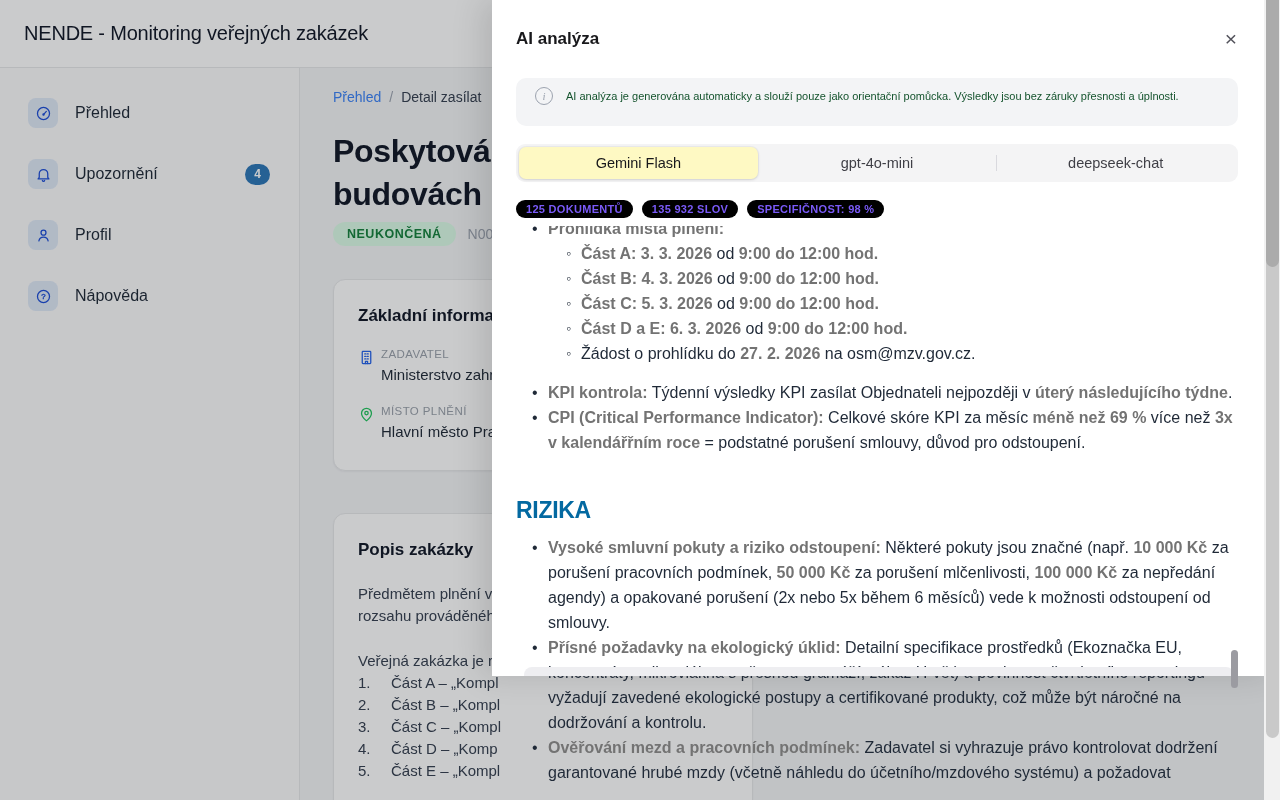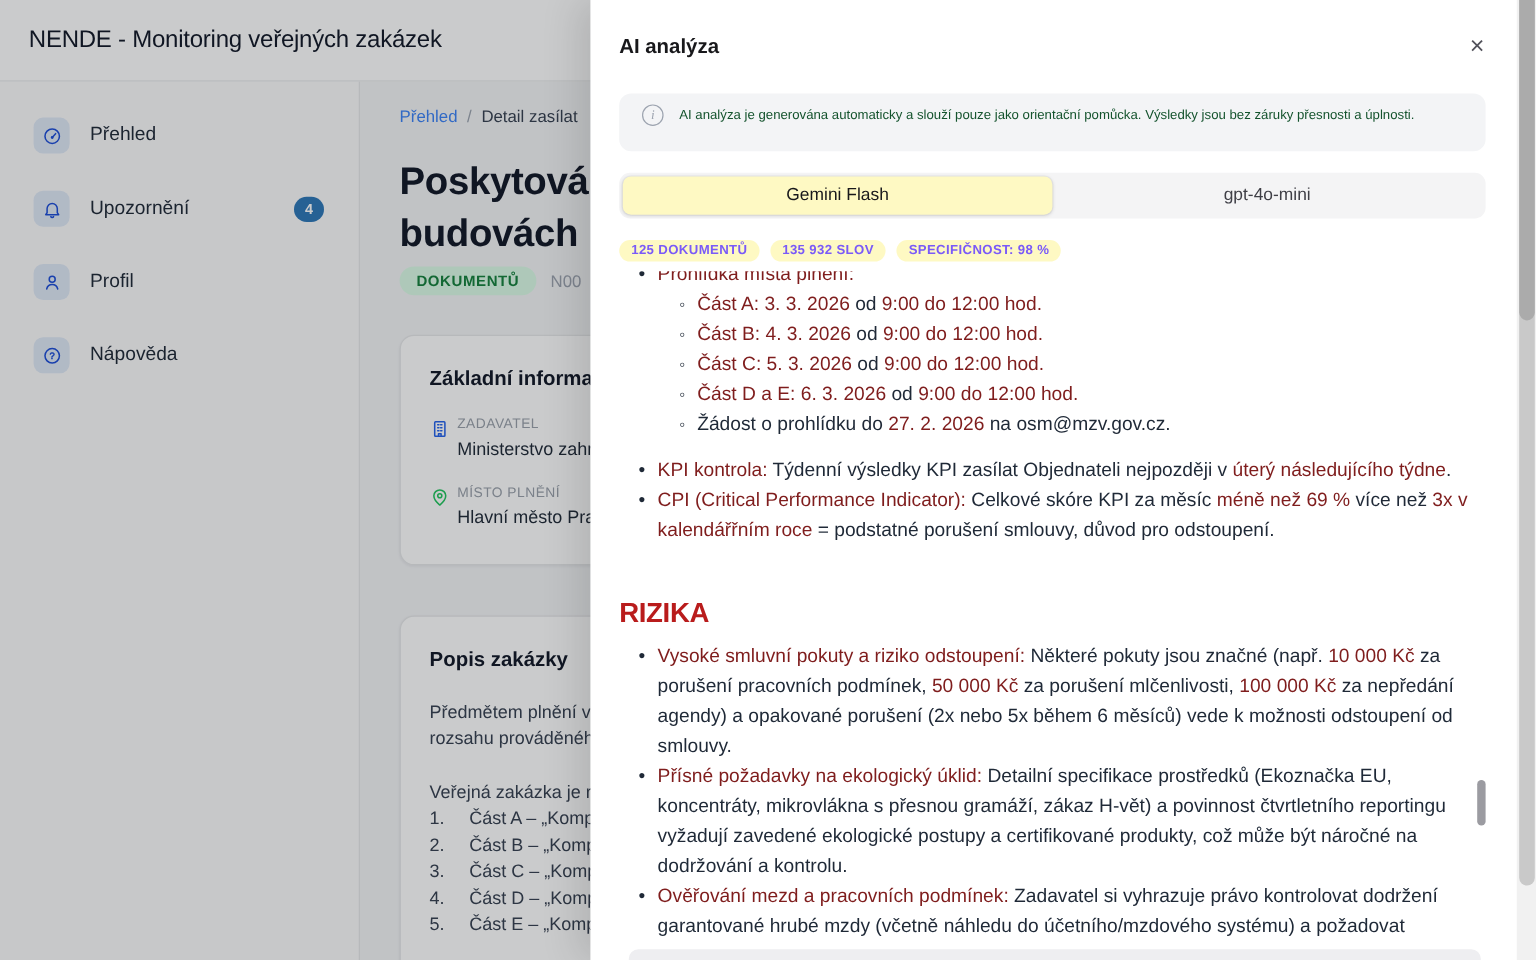--- a/index.html
+++ b/index.html
@@ -50,21 +50,21 @@
   .card2 { margin-top:42px; padding:26px 24px; height:340px; }
   .desc-para { margin-top:23px; font-size:15px; line-height:22px; color:#374151; white-space:nowrap; }
   .desc-intro { margin-top:23px; font-size:15px; line-height:22px; color:#374151; white-space:nowrap; }
   .desc-list { margin-top:0; }
   .desc-li { display:flex; font-size:15px; line-height:22px; color:#374151; white-space:nowrap; }
   .desc-num { width:33px; flex:0 0 33px; }
 
   
   .overlay { position:absolute; inset:0; background:rgba(15,18,24,0.22); }
 
-  .modal { position:absolute; top:0; left:492px; width:788px; height:800px; background:#fff;
+  .modal { position:absolute; top:0; left:492px; width:788px; height:676px; background:#fff;
     box-shadow:-10px 0 30px rgba(0,0,0,.12); }
   .modal-title { position:absolute; top:29px; left:24px; font-size:17px; font-weight:600; color:#18181b; }
   .modal-close { position:absolute; top:25px; left:725px; width:28px; height:28px; display:flex;
     align-items:center; justify-content:center; color:#52525b; font-size:21px; cursor:pointer; background:none; border:none;
     font-family:"Liberation Sans", sans-serif; }
 
   .banner { position:absolute; top:78px; left:24px; width:722px; height:48px; background:#f3f4f6;
     border-radius:10px; display:flex; padding:0 16px 0 14px; }
   .banner-icon { width:18px; height:18px; margin:9px 13px 0 5px; border:1.5px solid #9ca3af; border-radius:50%;
     color:#9ca3af; font-size:11px; font-style:italic; font-family:"Liberation Serif", serif;
@@ -73,35 +73,35 @@
 
   .tabs { position:absolute; top:144px; left:24px; width:722px; height:38px; background:#f4f4f5;
     border-radius:9px; display:flex; padding:3px; }
   .tab { flex:1; display:flex; align-items:center; justify-content:center; font-size:14.5px;
     color:#3f3f46; position:relative; cursor:pointer; }
   .tab.active { background:#fef9c3; border-radius:7px; color:#18181b; font-weight:500;
     box-shadow:0 1px 3px rgba(0,0,0,.12), 0 0 0 1px rgba(0,0,0,.03); }
   .tab.sep::before { content:""; position:absolute; left:0; top:8px; bottom:8px; width:1px; background:#d9d9de; }
 
   .meta { position:absolute; top:200px; left:24px; display:flex; gap:9px; }
-  .meta-pill { height:18px; padding:0 10px; border-radius:999px; background:#fef9c3; color:#7a5af8;
+  .meta-pill { height:18px; padding:0 10px; border-radius:999px; background:#000000; color:#7a5af8;
     font-size:11px; font-weight:700; letter-spacing:0.3px; display:flex; align-items:center; }
 
   .ai-scroll { position:absolute; top:226px; left:24px; width:722px; height:562px; overflow:hidden; }
   .ai-body { margin-top:-10px; font-size:16px; line-height:25px; color:#1f2937; }
-  .ai-body b { font-weight:400; color:#7f1d1d;margin-top:16px; }
+  .ai-body b { font-weight:700; color:#737373;margin-top:16px; }
   ul.l1 { list-style:none; }
   ul.l1 > li { padding-left:32px; position:relative; }
   ul.l1 > li::before { content:"\2022"; position:absolute; left:16px; }
   ul.l2 { list-style:none; }
   ul.l2 > li { padding-left:33px; position:relative; }
   ul.l2 > li::before { content:"\25E6"; position:absolute; left:18px; font-size:14px; }
   .block-gap { margin-bottom:14px; }
   h2.risks { margin-top:40px; margin-bottom:10px; font-size:23px; line-height:30px; font-weight:700;
-    color:#b91c1c; letter-spacing:-0.3px; }
+    color:#0369a1; letter-spacing:-0.3px; }
 
   .bottom-strip { position:absolute; left:32px; bottom:0; width:710px; height:9px; background:#eeeef1;
     border-radius:8px 8px 0 0; }
   .inner-thumb { position:absolute; left:739px; top:650px; width:7px; height:38px; border-radius:4px;
     background:#9b9ba1; cursor:pointer; }
 
   .page-scrollbar { position:absolute; right:0; top:0; width:16px; height:800px; background:#f1f1f1; z-index:50; }
   .psb-long { position:absolute; left:2px; top:0; width:13px; height:738px; background:#c9c9c9;
     border-radius:0 0 7px 7px; cursor:pointer; }
   .psb-top { position:absolute; left:2px; top:0; width:13px; height:267px; background:#ababab;
@@ -161,21 +161,21 @@
     <div class="crumbs">
       <span class="crumb-link">Přehled</span>
       <span class="crumb-sep">/</span>
       <span class="crumb-cur">Detail zasílat</span>
     </div>
     <div class="h1">
       <div>Poskytová</div>
       <div>budovách</div>
     </div>
     <div class="status-row">
-      <span class="status-pill">DOKUMENTŮ</span>
+      <span class="status-pill">NEUKONČENÁ</span>
       <span class="code">N00</span>
     </div>
 
     <div class="card card1">
       <div class="card-title">Základní informac</div>
       <div class="info-row">
         <span class="info-icon blue">
           <svg viewBox="0 0 24 24">
               <rect x="6" y="3.5" width="12" height="17" rx="1"></rect>
               <path d="M9.5 7h1.5M13 7h1.5M9.5 10.5h1.5M13 10.5h1.5M9.5 14h1.5M13 14h1.5M10.5 20.5v-3h3v3"></path>
@@ -240,20 +240,21 @@
     <button class="modal-close">×</button>
 
     <div class="banner">
       <span class="banner-icon">i</span>
       <div class="banner-text">AI analýza je generována automaticky a slouží pouze jako orientační pomůcka. Výsledky jsou bez záruky přesnosti a úplnosti.</div>
     </div>
 
     <div class="tabs">
       <div class="tab active">Gemini Flash</div>
       <div class="tab">gpt-4o-mini</div>
+      <div class="tab sep">deepseek-chat</div>
     </div>
 
     <div class="meta">
       <span class="meta-pill">125 DOKUMENTŮ</span>
       <span class="meta-pill">135 932 SLOV</span>
       <span class="meta-pill">SPECIFIČNOST: 98 %</span>
     </div>
 
     <div class="ai-scroll">
       <div class="ai-body">

